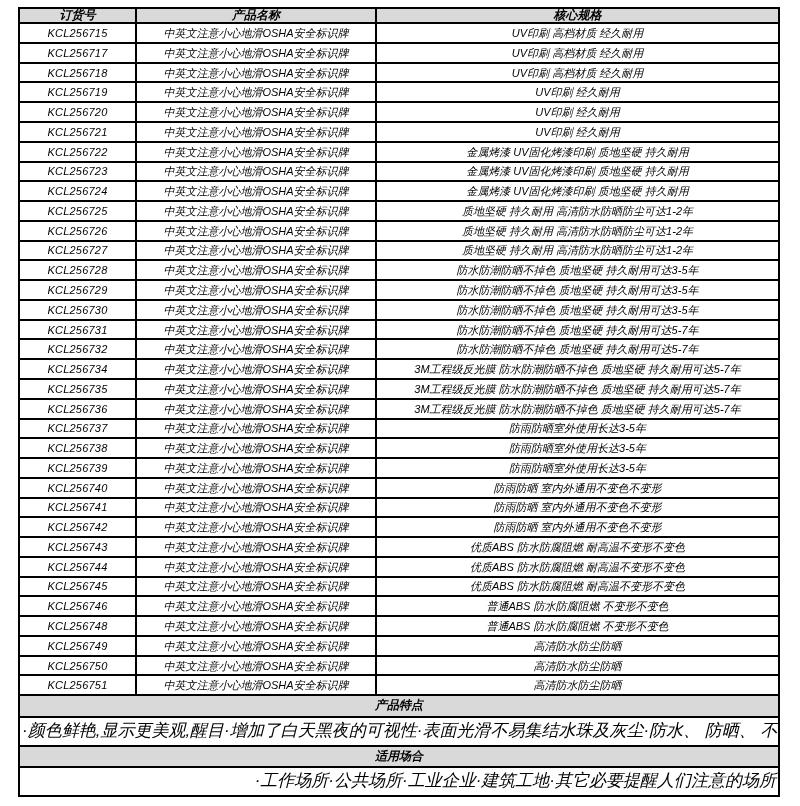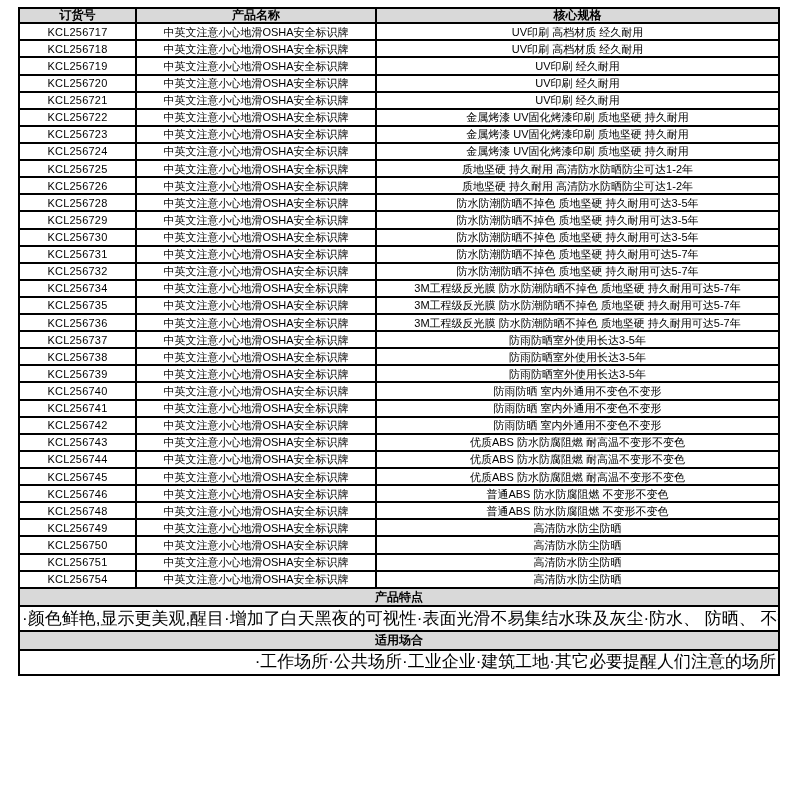--- a/index.html
+++ b/index.html
@@ -19,21 +19,22 @@
   }
   .sheet {
     position: absolute;
     left: 18px;
     top: 7px;
   }
   table.spec-table {
     border-collapse: collapse;
     table-layout: fixed;
     width: 760px;
-    height: 669px;
+    height: 790px;
+    font-style: italic;
   }
   .spec-table col.c1 { width: 117px; }
   .spec-table col.c2 { width: 240px; }
   .spec-table col.c3 { width: 403px; }
   .spec-table th,
   .spec-table td {
     border: 2px solid var(--border-color, #000000);
     text-align: center;
     vertical-align: middle;
     padding: 0 2px;
@@ -75,20 +76,25 @@
       </colgroup>
       <thead>
         <tr>
           <th>订货号</th>
           <th>产品名称</th>
           <th>核心规格</th>
         </tr>
       </thead>
       <tbody id="product-rows">
 
+  <tr>
+    <td class="order-no">KCL256715</td>
+    <td>中英文注意小心地滑OSHA安全标识牌</td>
+    <td>UV印刷 高档材质 经久耐用</td>
+  </tr>
 
   <tr>
     <td class="order-no">KCL256717</td>
     <td>中英文注意小心地滑OSHA安全标识牌</td>
     <td>UV印刷 高档材质 经久耐用</td>
   </tr>
 
   <tr>
     <td class="order-no">KCL256718</td>
     <td>中英文注意小心地滑OSHA安全标识牌</td>
@@ -136,20 +142,25 @@
     <td>中英文注意小心地滑OSHA安全标识牌</td>
     <td>质地坚硬 持久耐用 高清防水防晒防尘可达1-2年</td>
   </tr>
 
   <tr>
     <td class="order-no">KCL256726</td>
     <td>中英文注意小心地滑OSHA安全标识牌</td>
     <td>质地坚硬 持久耐用 高清防水防晒防尘可达1-2年</td>
   </tr>
 
+  <tr>
+    <td class="order-no">KCL256727</td>
+    <td>中英文注意小心地滑OSHA安全标识牌</td>
+    <td>质地坚硬 持久耐用 高清防水防晒防尘可达1-2年</td>
+  </tr>
 
   <tr>
     <td class="order-no">KCL256728</td>
     <td>中英文注意小心地滑OSHA安全标识牌</td>
     <td>防水防潮防晒不掉色 质地坚硬 持久耐用可达3-5年</td>
   </tr>
 
   <tr>
     <td class="order-no">KCL256729</td>
     <td>中英文注意小心地滑OSHA安全标识牌</td>
@@ -271,25 +282,20 @@
     <td>中英文注意小心地滑OSHA安全标识牌</td>
     <td>高清防水防尘防晒</td>
   </tr>
 
   <tr>
     <td class="order-no">KCL256751</td>
     <td>中英文注意小心地滑OSHA安全标识牌</td>
     <td>高清防水防尘防晒</td>
   </tr>
 
-  <tr>
-    <td class="order-no">KCL256754</td>
-    <td>中英文注意小心地滑OSHA安全标识牌</td>
-    <td>高清防水防尘防晒</td>
-  </tr>
 </tbody>
       <tbody>
         <tr class="section-row">
           <td colspan="3">产品特点</td>
         </tr>
         <tr class="text-row">
           <td colspan="3">·颜色鲜艳,显示更美观,醒目·增加了白天黑夜的可视性·表面光滑不易集结水珠及灰尘·防水、 防晒、 不掉色、 经久耐用</td>
         </tr>
         <tr class="section-row">
           <td colspan="3">适用场合</td>

